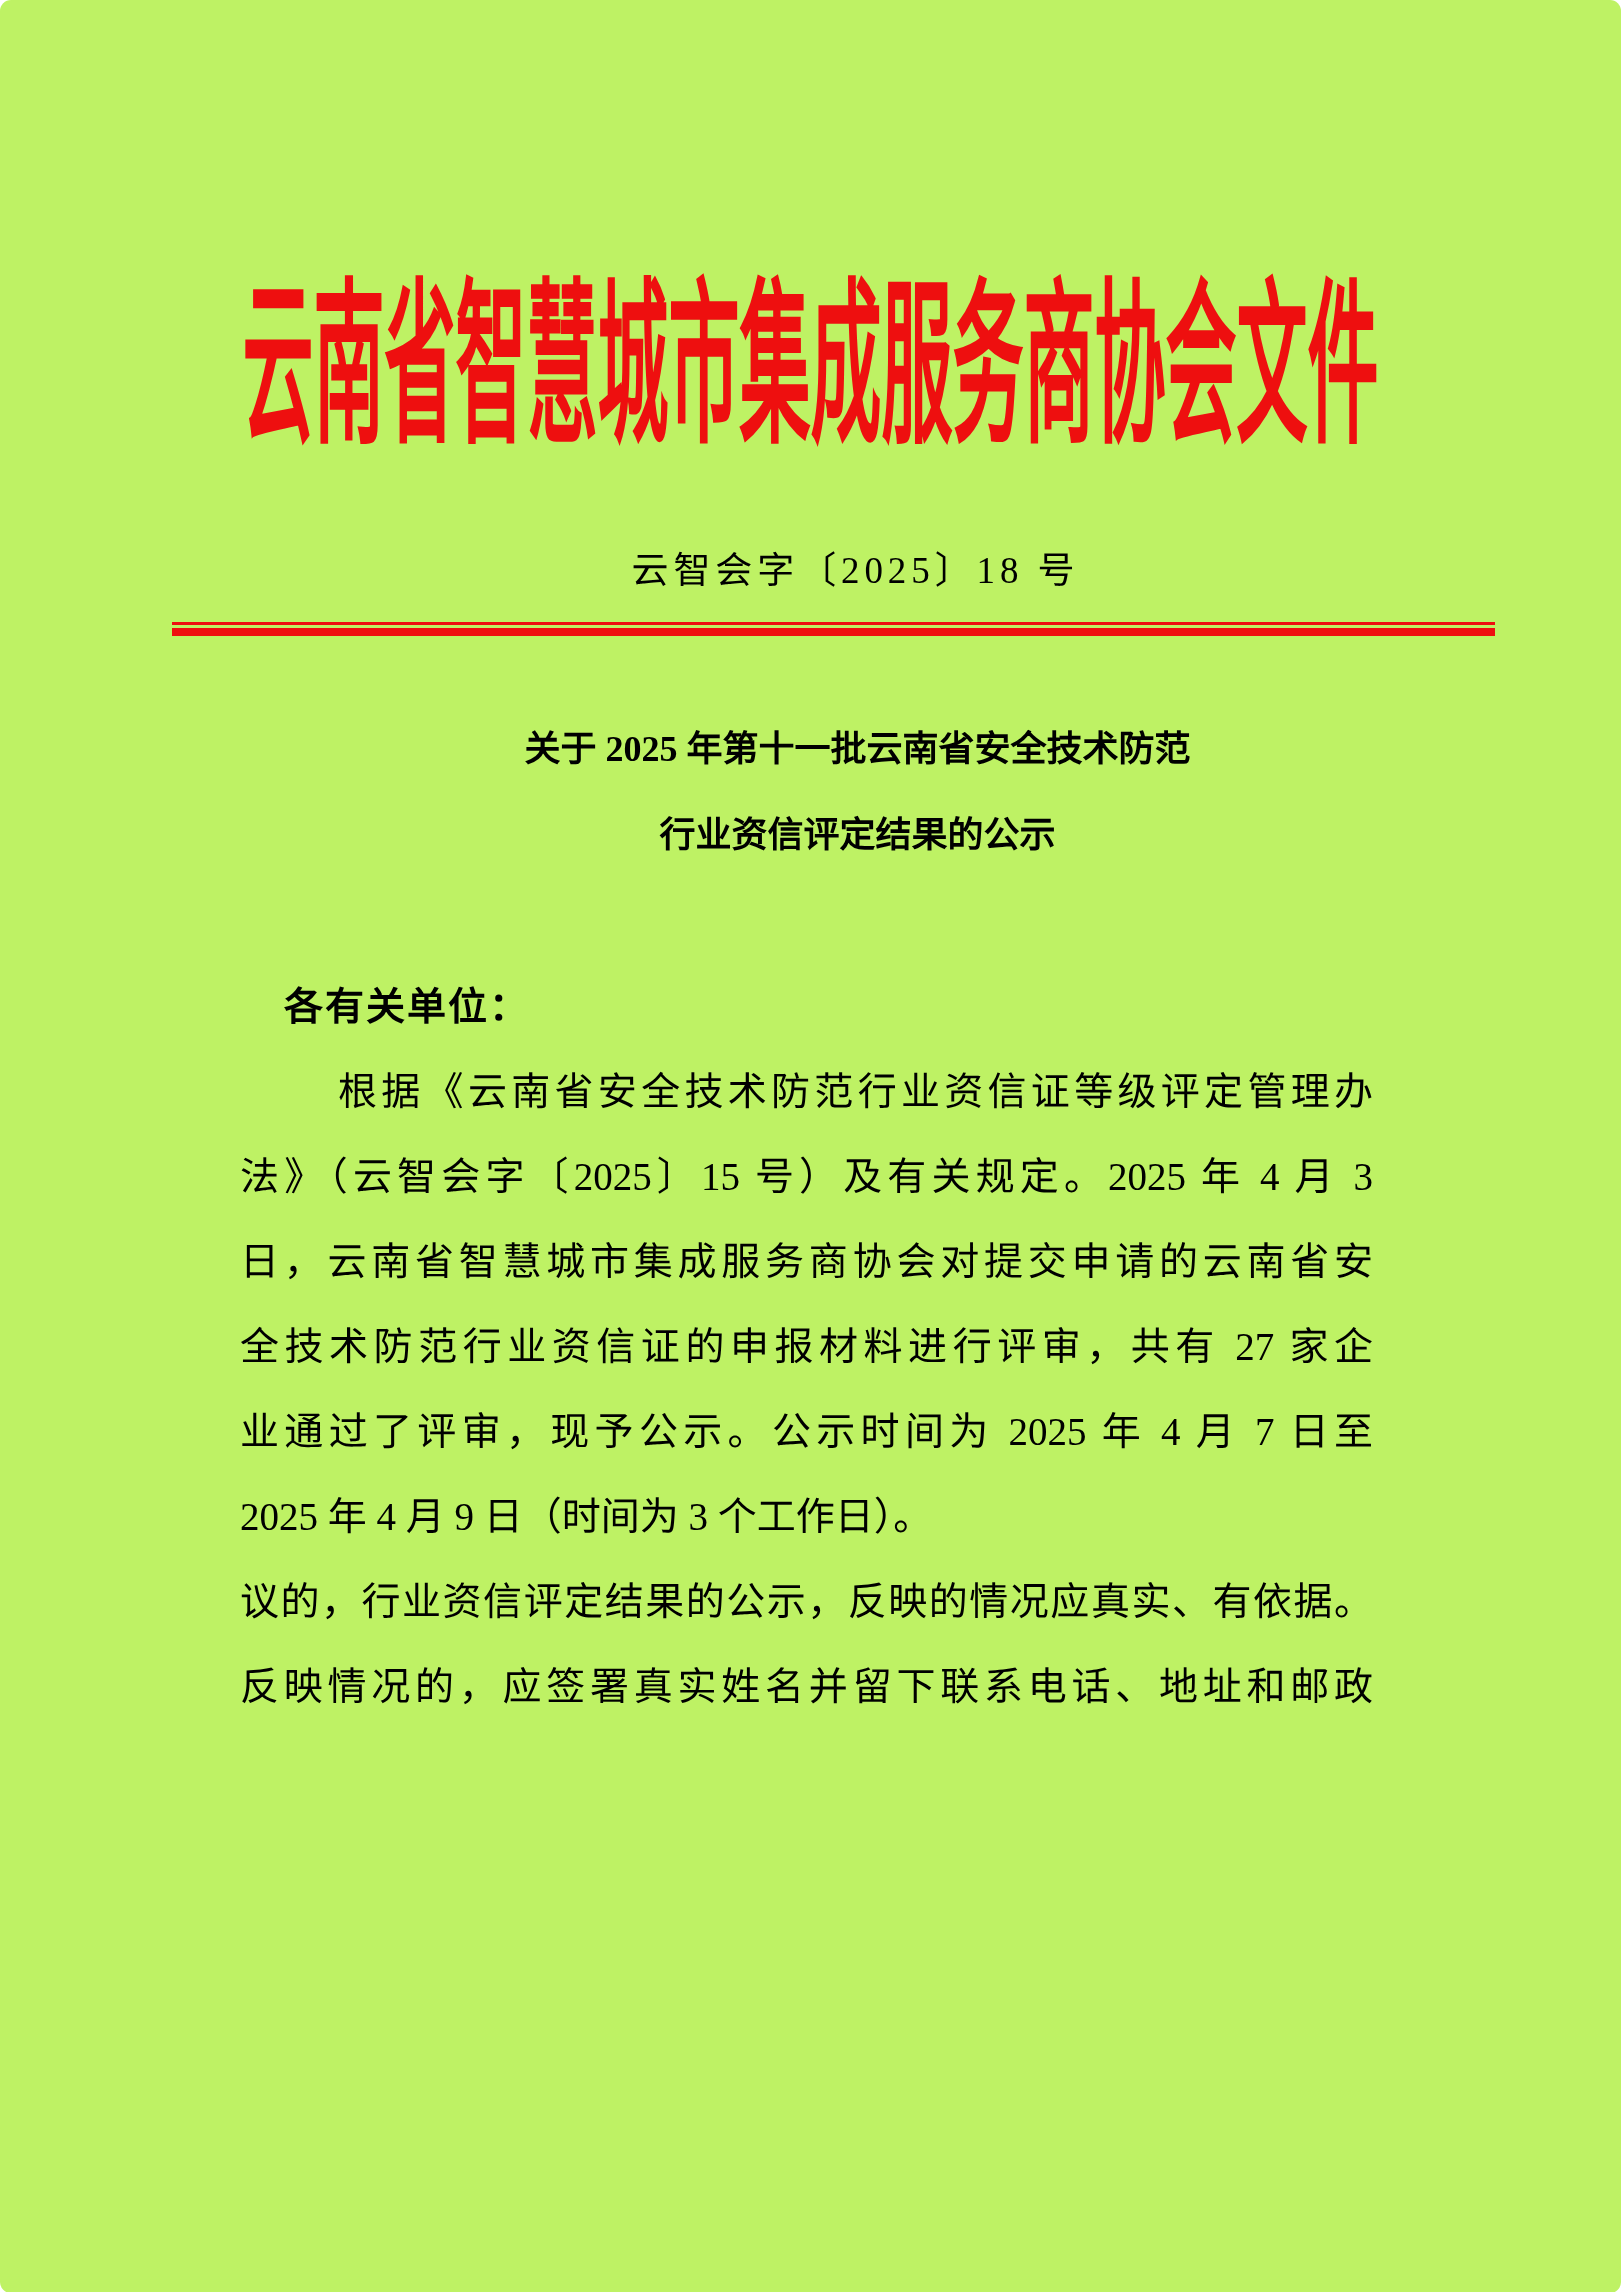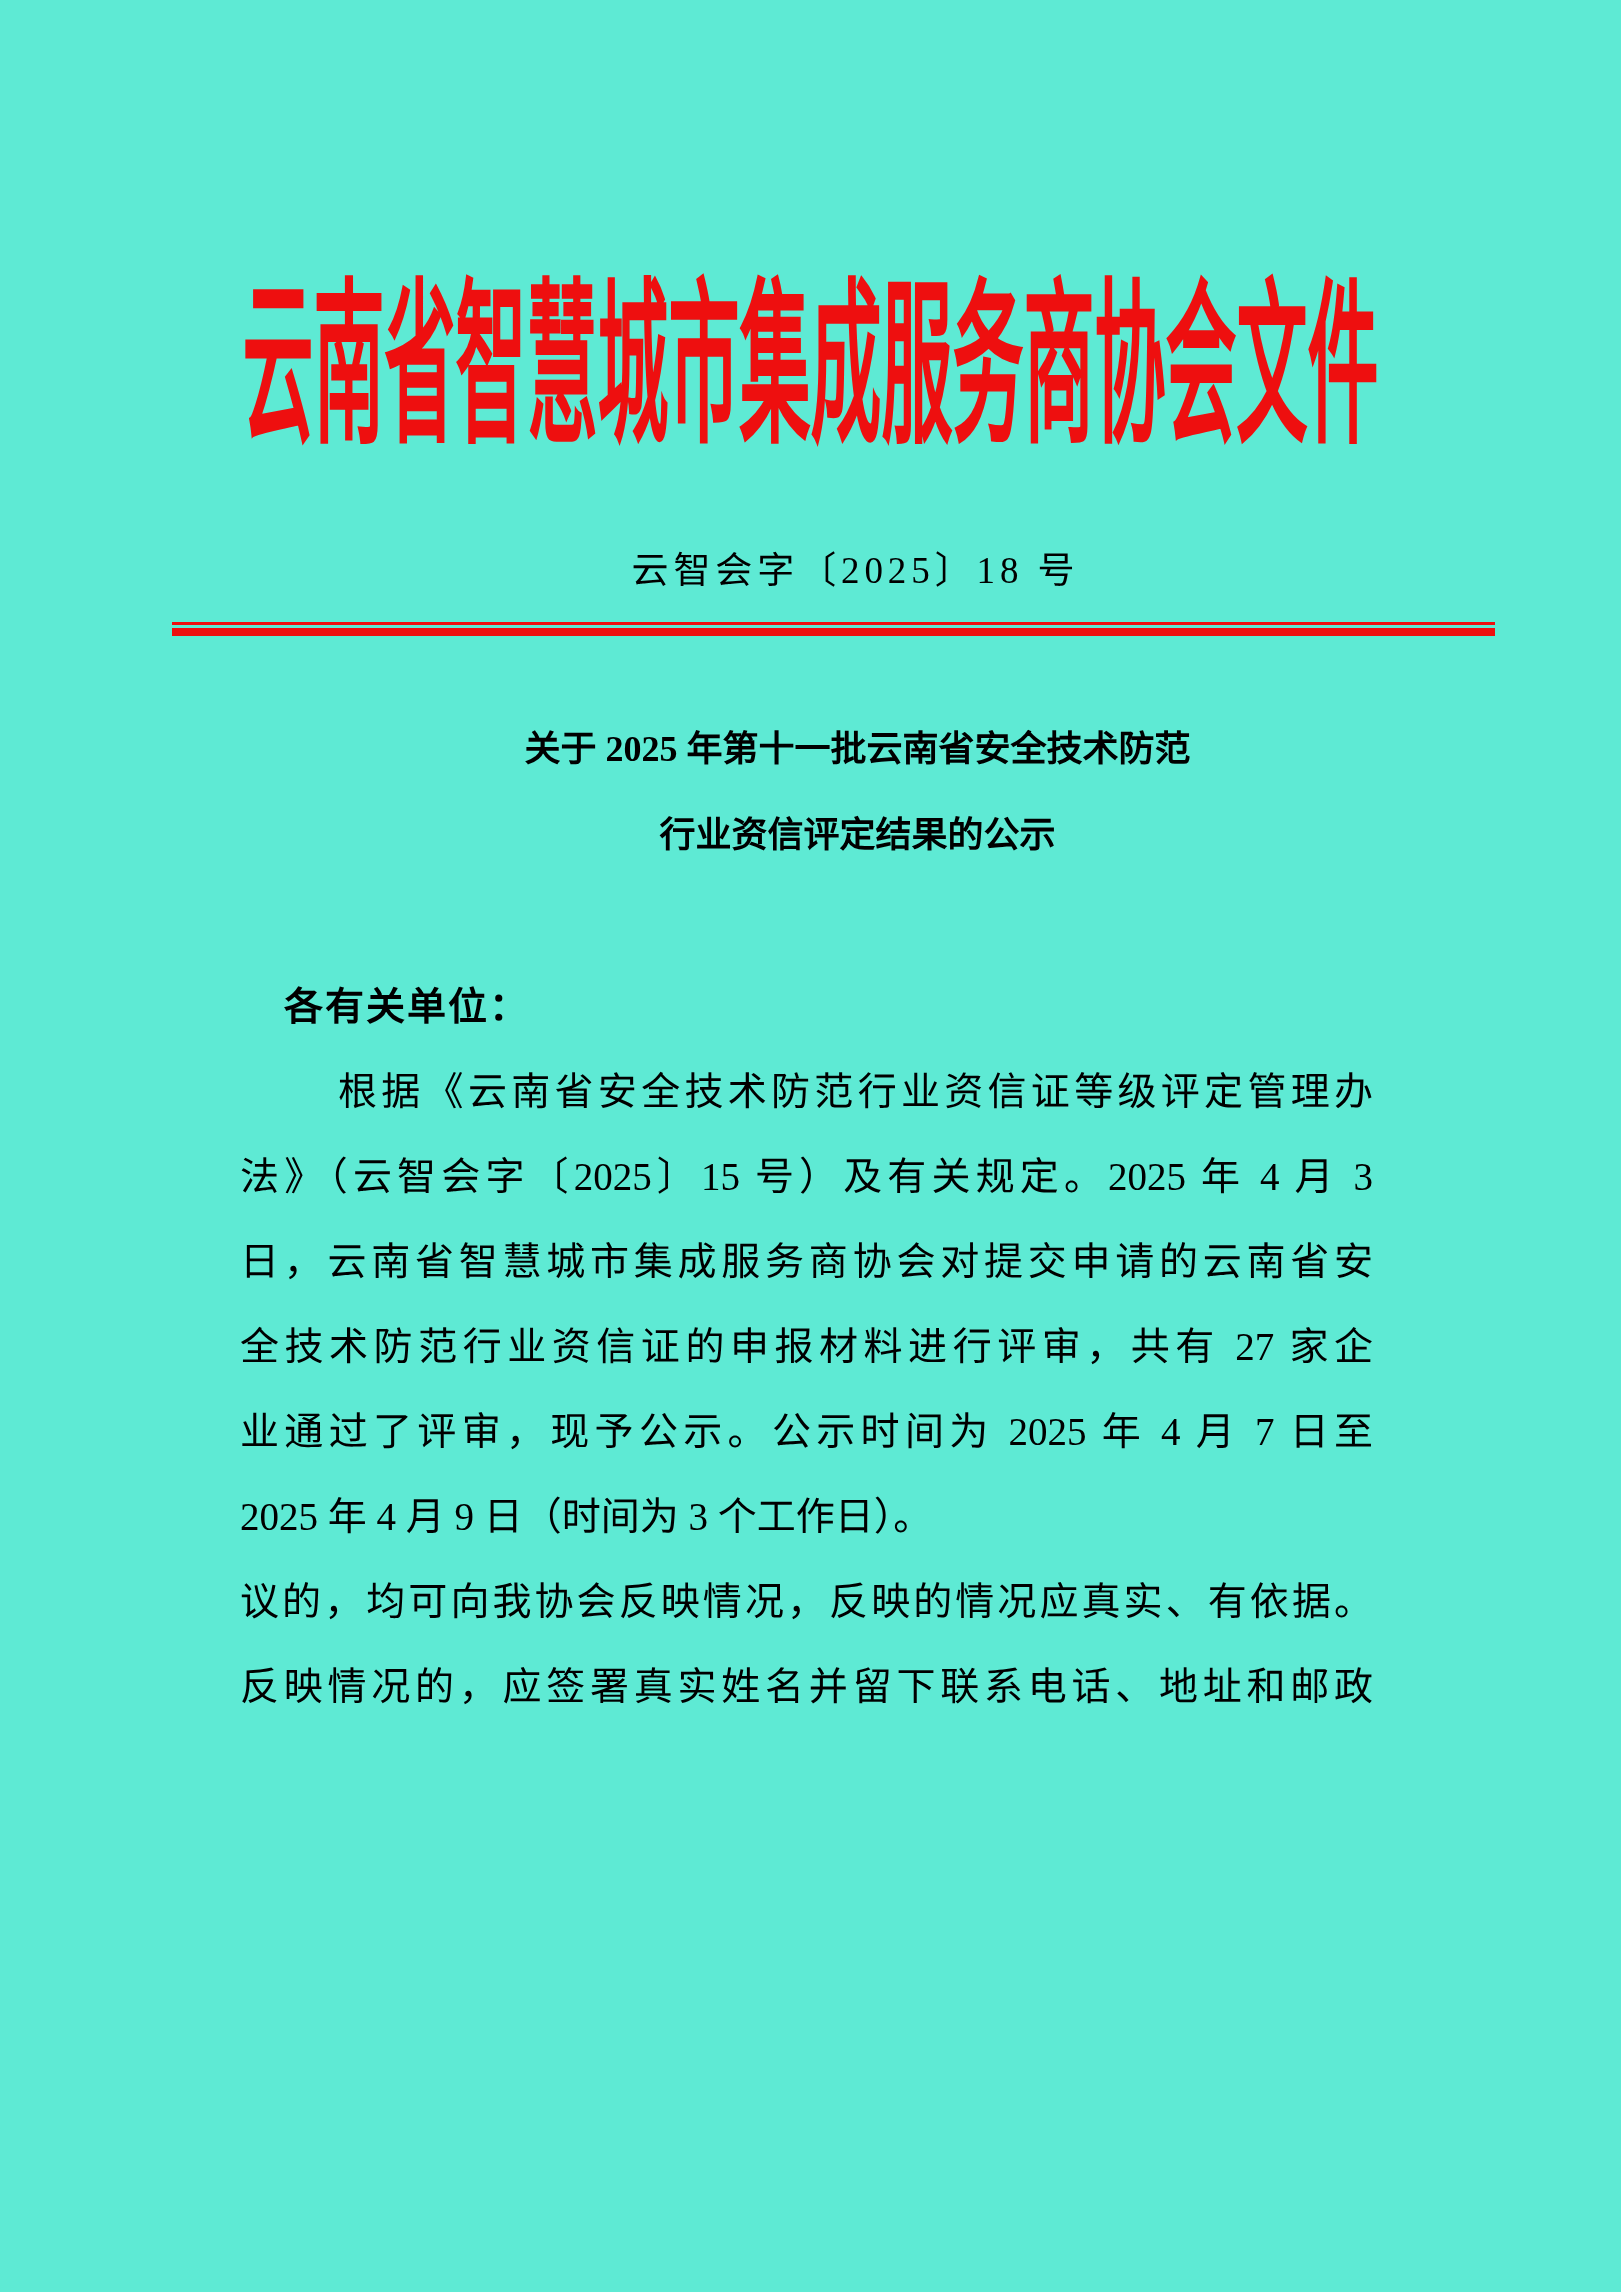--- a/index.html
+++ b/index.html
@@ -4,24 +4,25 @@
 <style>
   html, body {
     margin: 0;
     padding: 0;
     background: #ffffff;
   }
   .page {
     position: relative;
     width: 1621px;
     height: 2293px;
-    background: #5eead4;
+    background: #bef264;
     overflow: hidden;
     font-family: "Liberation Serif", "DejaVu Serif", serif;
     color: #000000;
+    border-radius: 11px;
   }
   
   .red-header {
     position: absolute;
     top: 277px;
     left: 0;
     width: 100%;
     text-align: center;
     color: #ee0f0f;
     font-family: "Liberation Sans", "DejaVu Sans", sans-serif;
@@ -127,18 +128,18 @@
   </div>
 
   <div class="body-block">
     <div class="body-line salutation">各有关单位：</div>
     <div class="body-line justify indent">根据《云南省安全技术防范行业资信证等级评定管理办</div>
     <div class="body-line justify">法》（云智会字〔2025〕15 号）及有关规定。2025 年 4 月 3</div>
     <div class="body-line justify">日，云南省智慧城市集成服务商协会对提交申请的云南省安</div>
     <div class="body-line justify">全技术防范行业资信证的申报材料进行评审，共有 27 家企</div>
     <div class="body-line justify">业通过了评审，现予公示。公示时间为 2025 年 4 月 7 日至</div>
     <div class="body-line">2025 年 4 月 9 日（时间为 3 个工作日）。</div>
-    <div class="body-line justify">议的，均可向我协会反映情况，反映的情况应真实、有依据。</div>
+    <div class="body-line justify">议的，行业资信评定结果的公示，反映的情况应真实、有依据。</div>
     <div class="body-line justify">反映情况的，应签署真实姓名并留下联系电话、地址和邮政</div>
   </div>
 
 </div>
 
 
 </body></html>

